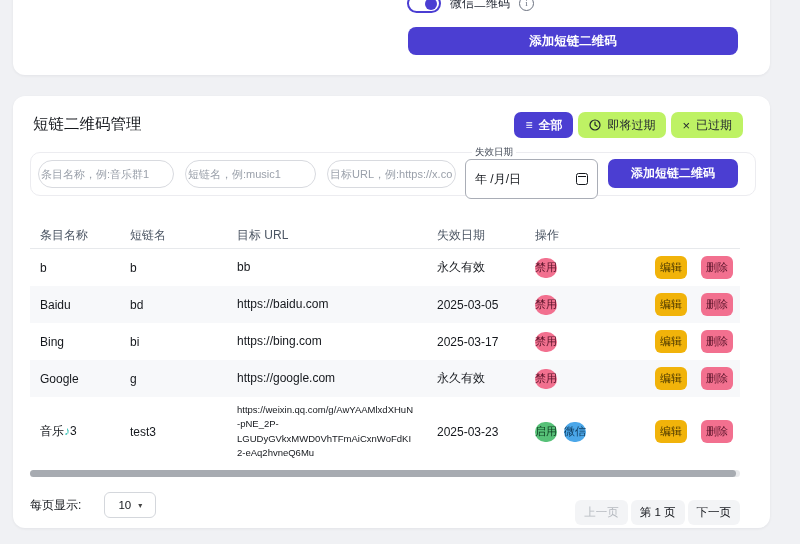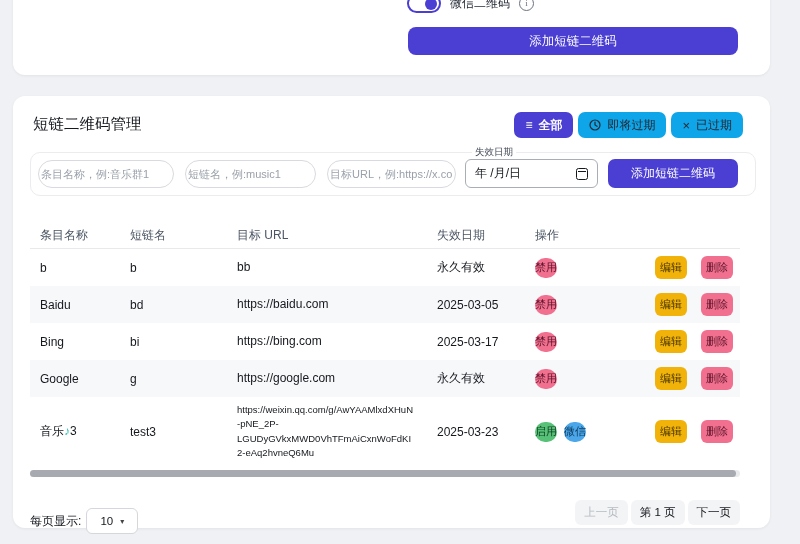--- a/index.html
+++ b/index.html
@@ -11,39 +11,39 @@
   }
   .card{position:absolute;background:#fff;border-radius:12px;box-shadow:0 1px 3px rgba(16,24,40,.06)}
 
   
   #top-card{left:13px;top:-120px;width:757px;height:195px}
   .toggle-row{position:absolute;left:394px;top:114px;display:flex;align-items:center;gap:9px}
   .toggle{width:34px;height:19px;border:2px solid #4b3ed2;border-radius:10px;background:#fff;position:relative;box-sizing:border-box;flex:none}
   .toggle .knob{position:absolute;right:2px;top:1.5px;width:12px;height:12px;border-radius:50%;background:#4b3ed2}
   .toggle-label{font-size:12px;color:#1f2430}
   .info-ic{width:13px;height:13px;border:1px solid #6b7280;border-radius:50%;font-size:9px;line-height:1;color:#6b7280;display:flex;align-items:center;justify-content:center;font-family:"Liberation Serif",serif}
-  .btn-primary{background:#4b3ed2;color:#fff;border:none;border-radius:8px;font-weight:normal;font-size:12.5px;cursor:pointer;font-family:inherit}
+  .btn-primary{background:#4b3ed2;color:#fff;border:none;border-radius:8px;font-weight:bold;font-size:12.5px;cursor:pointer;font-family:inherit}
   #top-add-btn{position:absolute;left:395px;top:147px;width:330px;height:28px}
 
   
   #main-card{left:13px;top:96px;width:757px;height:432px}
   .m-title{position:absolute;left:20px;top:18px;font-size:15.5px;font-weight:normal;color:#15181d}
   .seg{position:absolute;top:16px;right:27px;display:flex;gap:5px}
-  .seg .seg-btn{height:26px;padding:0 11px;border:none;border-radius:7px;font-size:12px;display:flex;align-items:center;gap:6px;background:#0ea5e9;color:#23272f;cursor:pointer;font-family:inherit}
+  .seg .seg-btn{height:26px;padding:0 11px;border:none;border-radius:7px;font-size:12px;display:flex;align-items:center;gap:6px;background:#bef264;color:#23272f;cursor:pointer;font-family:inherit}
   .seg .active{background:#4b3ed2;color:#fff;font-weight:bold}
   .menu-glyph{font-size:12px;line-height:1}
   .x-glyph{font-size:13px;line-height:1}
 
   .filterbox{position:absolute;left:17px;top:56px;width:726px;height:44px;border:1px solid #ececf0;border-radius:10px;box-sizing:border-box}
   .f-input{position:absolute;top:64px;height:28px;border:1px solid #d8dadf;border-radius:14px;font-size:11px;padding:0 2px;box-sizing:border-box;color:#1f2430;font-family:inherit;outline:none;background:#fff}
   .f-input::placeholder{color:#9aa0aa}
   #f-entry{left:25px;width:136px}
   #f-slug{left:172px;width:131px}
   #f-url{left:314px;width:129px}
-  .datebox{position:absolute;left:452px;top:63px;width:133px;height:29px;border:1px solid #a9adb6;border-radius:6px;box-sizing:border-box;display:flex;align-items:center;justify-content:space-between;padding:0 9px;background:#fff;cursor:pointer}
+  .datebox{position:absolute;left:452px;top:63px;width:133px;height:40px;border:1px solid #a9adb6;border-radius:6px;box-sizing:border-box;display:flex;align-items:center;justify-content:space-between;padding:0 9px;background:#fff;cursor:pointer}
   .datebox .val{font-size:12px;color:#15181d}
   .date-label{position:absolute;left:459px;top:50px;font-size:9.5px;color:#3f4653;background:#fff;padding:0 3px;z-index:2}
   .cal-ic{width:12px;height:12px;border:1.4px solid #15181d;border-radius:2.5px;position:relative;box-sizing:border-box}
   .cal-ic::before{content:"";position:absolute;left:1px;right:1px;top:2px;height:1.4px;background:#15181d}
   #f-add-btn{position:absolute;left:595px;top:63px;width:130px;height:29px;border-radius:7px;font-size:12px}
 
   
   .table-wrap{position:absolute;left:17px;top:127px;width:710px;overflow:hidden}
   .thead,.trow{display:flex;align-items:center;width:830px}
   .thead{height:25px;border-bottom:1px solid #e7e9ec;color:#4b5563;font-size:12px}
@@ -63,21 +63,21 @@
   .badge-blue{background:#4ba7e9;color:#0d3a5e}
   .act{height:23px;padding:0 5px;min-width:30px;border:none;border-radius:6px;font-size:11px;cursor:pointer;font-family:inherit;flex:none}
   .act-amber{background:#f1b30a;color:#4c3800}
   .act-pink{background:#f2708f;color:#591329}
   .act-blue{background:#4ba7e9;color:#0d3a5e}
 
   .hscroll{position:absolute;left:17px;top:374px;width:710px;height:7px;border-radius:4px;background:#e9eaec}
   .hscroll .thumb{position:absolute;left:0;top:0;height:7px;width:706px;border-radius:4px;background:#a7abb1}
 
   
-  .psize{position:absolute;left:17px;top:412px;display:flex;align-items:center;gap:5px;height:26px}
+  .psize{position:absolute;left:17px;top:396px;display:flex;align-items:center;gap:23px;height:26px}
   .psize-label{font-size:12px;color:#15181d}
   .sel{width:52px;height:26px;border:1px solid #d4d7dc;border-radius:6px;display:flex;align-items:center;justify-content:center;gap:7px;font-size:11.5px;background:#fff;cursor:pointer;box-sizing:border-box}
   .sel .caret{font-size:8px;color:#444}
   .pager{position:absolute;right:30px;top:404px;display:flex;gap:3px}
   .pg{height:25px;padding:0 9px;border-radius:6px;background:#f3f4f6;font-size:11.5px;display:flex;align-items:center;color:#15181d;border:none;cursor:pointer;font-family:inherit}
   .pg.disabled{color:#b6bac0;cursor:default}
 </style>
 </head>
 <body>
 

